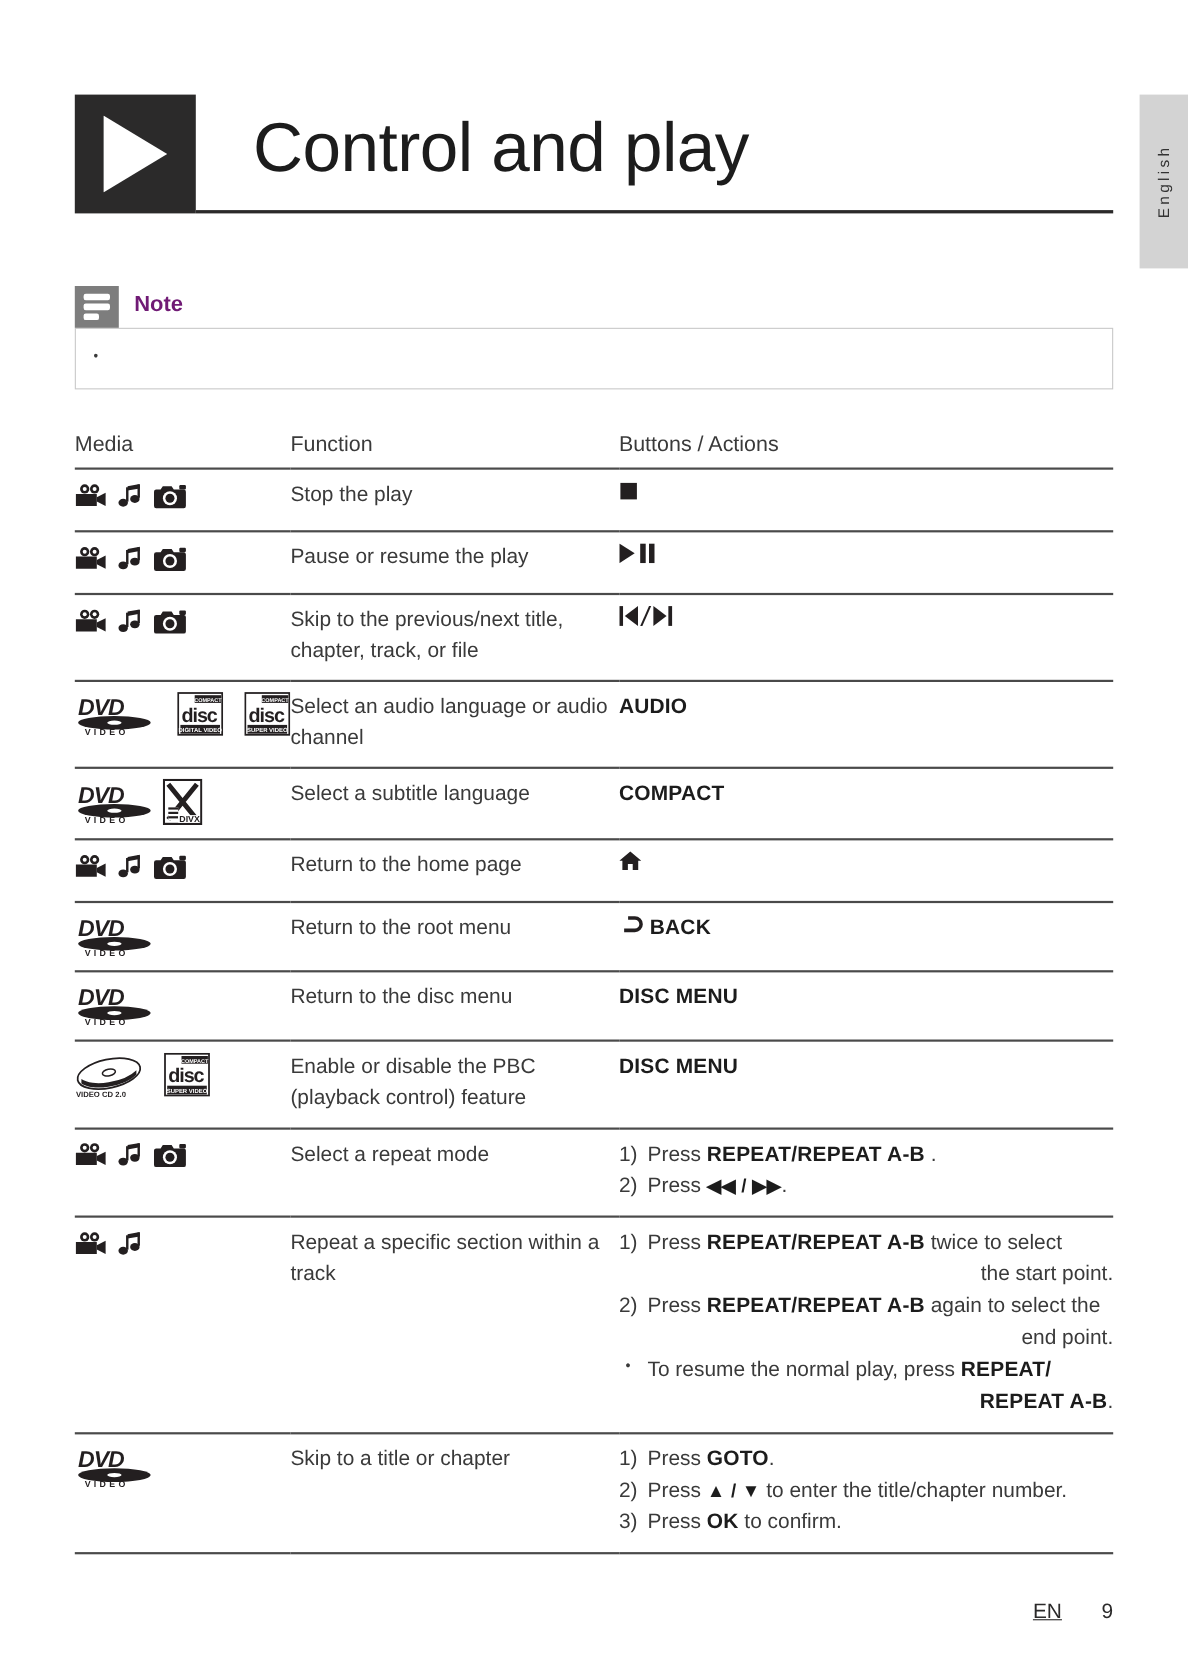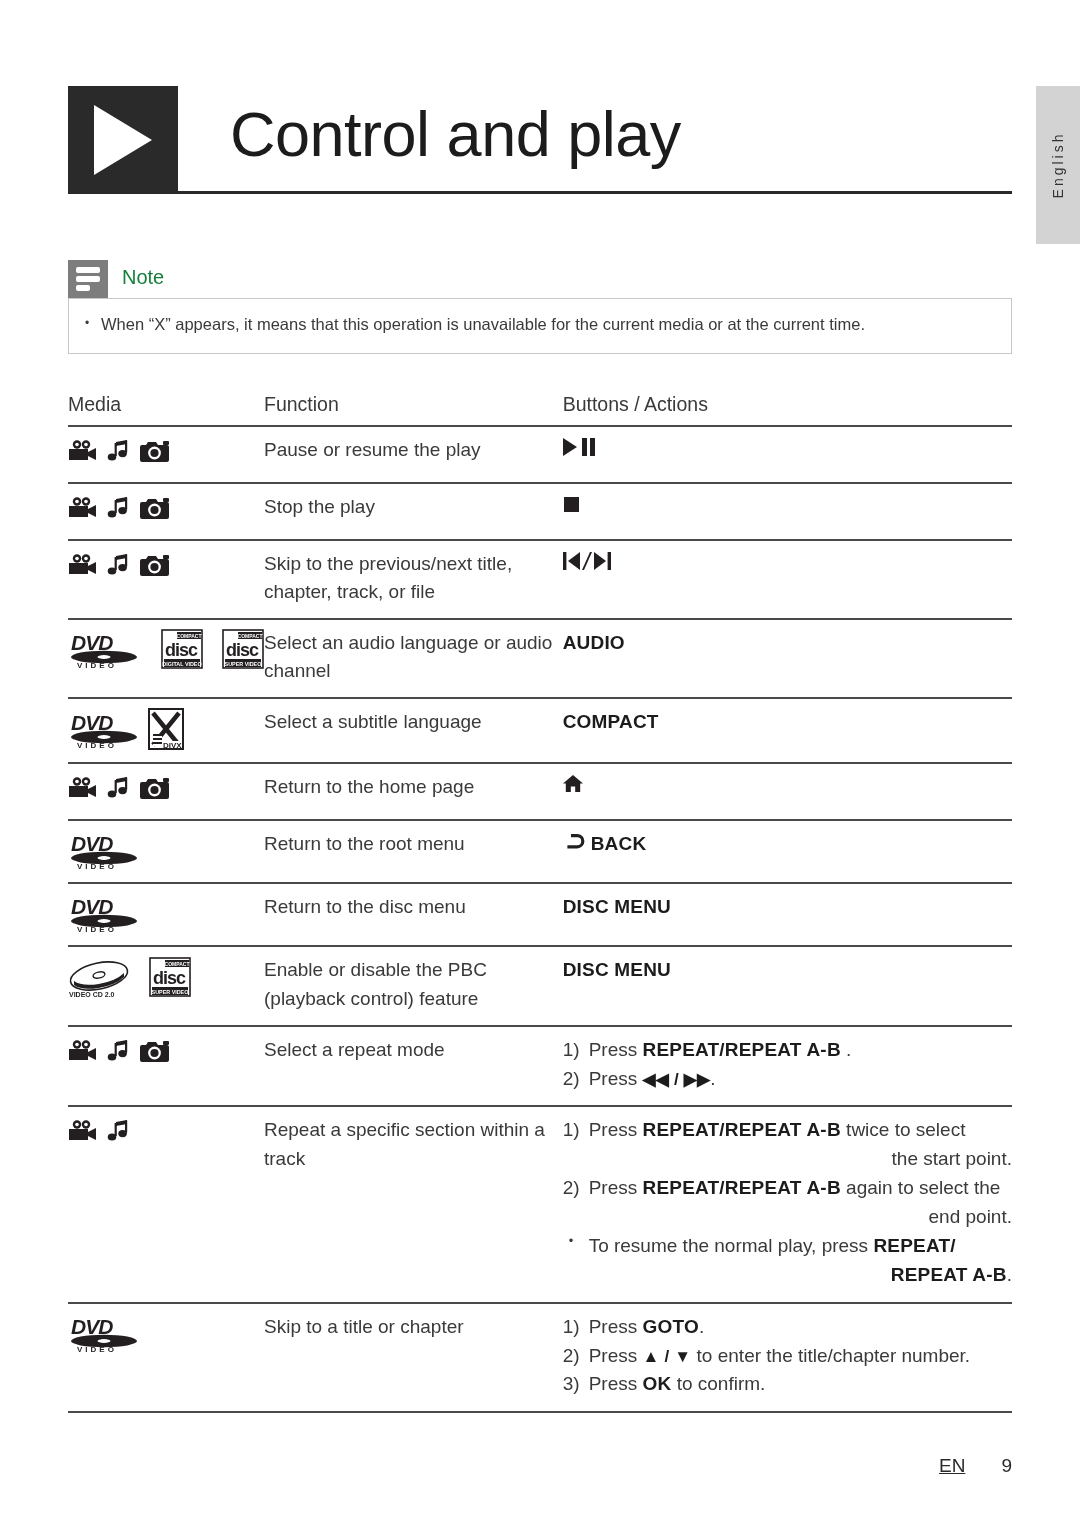--- a/index.html
+++ b/index.html
@@ -81,21 +81,21 @@
     width: 40px; height: 38px; background: #7d7d7d;
   }
   .note-icon-box .bar {
     position: absolute; left: 8px; background: #ffffff; border-radius: 2px; height: 6px;
   }
   .note-icon-box .b1 { top: 7px;  width: 24px; }
   .note-icon-box .b2 { top: 16px; width: 24px; }
   .note-icon-box .b3 { top: 25px; width: 14px; }
   .note-label {
     position: absolute; left: 54px; top: 6px;
-    font-size: 20px; color: #15803d;
+    font-size: 20px; color: #701a75; font-weight: bold;
   }
   .note-body {
     border: 1px solid #c9c9c9;
     border-top: 1px solid #c9c9c9;
     min-height: 56px;
     padding: 14px 16px 16px 16px;
     box-sizing: border-box;
   }
   .note-item {
     display: flex;
@@ -213,21 +213,20 @@
     <div class="note-icon-box">
       <span class="bar b1"></span>
         <span class="bar b2"></span>
         <span class="bar b3"></span>
     </div>
     <div class="note-label">Note</div>
   </div>
   <div class="note-body">
     <div class="note-item">
       <span class="note-bullet">•</span>
-      <span>When “X” appears, it means that this operation is unavailable for the current media or at the current time.</span>
     </div>
   </div>
 </div>
 
 <table class="tbl">
   <thead>
     <tr class="hdr-row">
       <th class="col-media">Media</th>
       <th class="col-func">Function</th>
       <th class="col-btn">Buttons / Actions</th>
@@ -261,29 +260,27 @@
             <svg width="30" height="24" viewBox="0 0 30 24">
                 <rect x="23" y="2" width="6" height="4" rx="1" fill="#231f20"></rect>
                 <path d="M8 3h8l2 3h9a2 2 0 012 2v13a2 2 0 01-2 2H2a2 2 0 01-2-2V8a2 2 0 012-2h4z" fill="#231f20"></path>
                 <circle cx="14.5" cy="14" r="6.4" fill="#fff"></circle>
                 <circle cx="14.5" cy="14" r="4.1" fill="#231f20"></circle>
               </svg>
           </span>
         </div>
       </td>
       <td class="col-func">
-        <div class="func-text">Pause or resume the play</div>
+        <div class="func-text">Stop the play</div>
       </td>
       <td class="col-btn">
         <div class="btn-text">
           <span class="ic">
-            <svg width="40" height="18" viewBox="0 0 40 18">
-                <polygon points="0,0 14,9 0,18" fill="#231f20"></polygon>
-                <rect x="19" y="0" width="5" height="18" fill="#231f20"></rect>
-                <rect x="27" y="0" width="5" height="18" fill="#231f20"></rect>
+            <svg width="17" height="17" viewBox="0 0 17 17">
+                <rect x="1" y="1" width="15" height="15" fill="#231f20"></rect>
               </svg>
           </span>
         </div>
       </td>
     </tr>
 
     <tr class="body-row">
       <td class="col-media">
         <div class="media-icons">
           <span class="ic">
@@ -309,27 +306,29 @@
             <svg width="30" height="24" viewBox="0 0 30 24">
                 <rect x="23" y="2" width="6" height="4" rx="1" fill="#231f20"></rect>
                 <path d="M8 3h8l2 3h9a2 2 0 012 2v13a2 2 0 01-2 2H2a2 2 0 01-2-2V8a2 2 0 012-2h4z" fill="#231f20"></path>
                 <circle cx="14.5" cy="14" r="6.4" fill="#fff"></circle>
                 <circle cx="14.5" cy="14" r="4.1" fill="#231f20"></circle>
               </svg>
           </span>
         </div>
       </td>
       <td class="col-func">
-        <div class="func-text">Stop the play</div>
+        <div class="func-text">Pause or resume the play</div>
       </td>
       <td class="col-btn">
         <div class="btn-text">
           <span class="ic">
-            <svg width="17" height="17" viewBox="0 0 17 17">
-                <rect x="1" y="1" width="15" height="15" fill="#231f20"></rect>
+            <svg width="40" height="18" viewBox="0 0 40 18">
+                <polygon points="0,0 14,9 0,18" fill="#231f20"></polygon>
+                <rect x="19" y="0" width="5" height="18" fill="#231f20"></rect>
+                <rect x="27" y="0" width="5" height="18" fill="#231f20"></rect>
               </svg>
           </span>
         </div>
       </td>
     </tr>
 
     <tr class="body-row">
       <td class="col-media">
         <div class="media-icons">
           <span class="ic">

